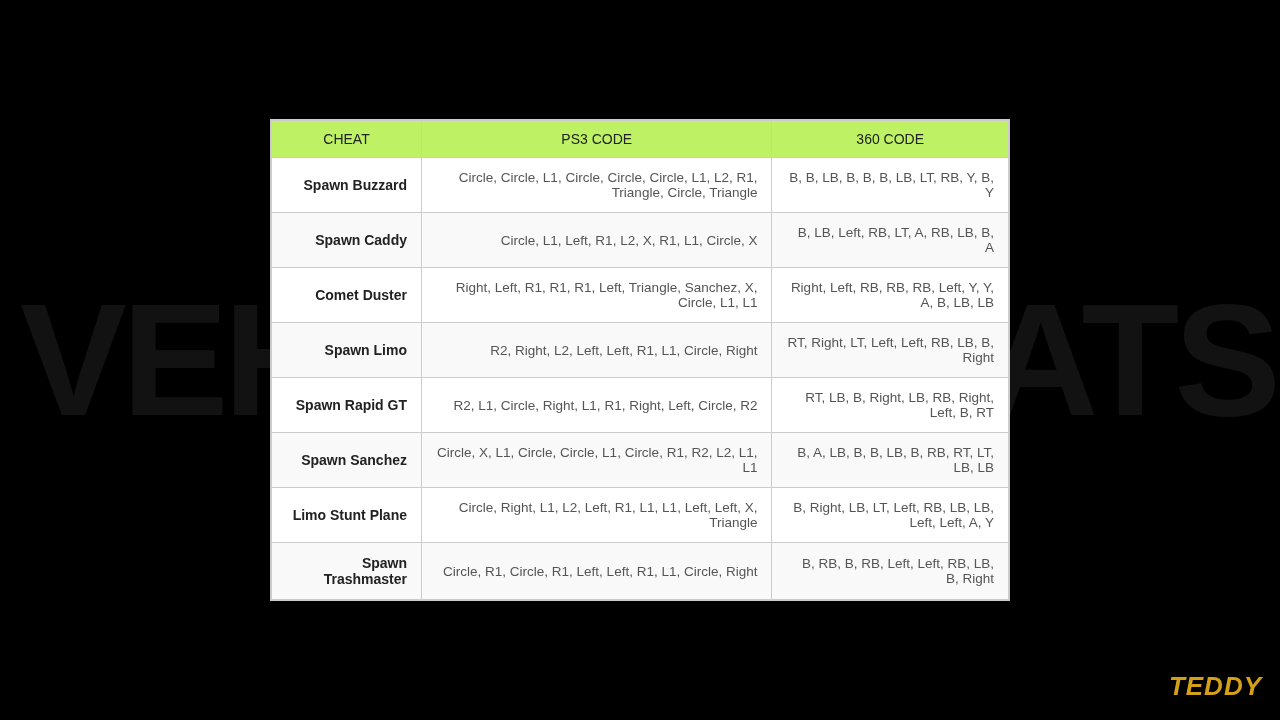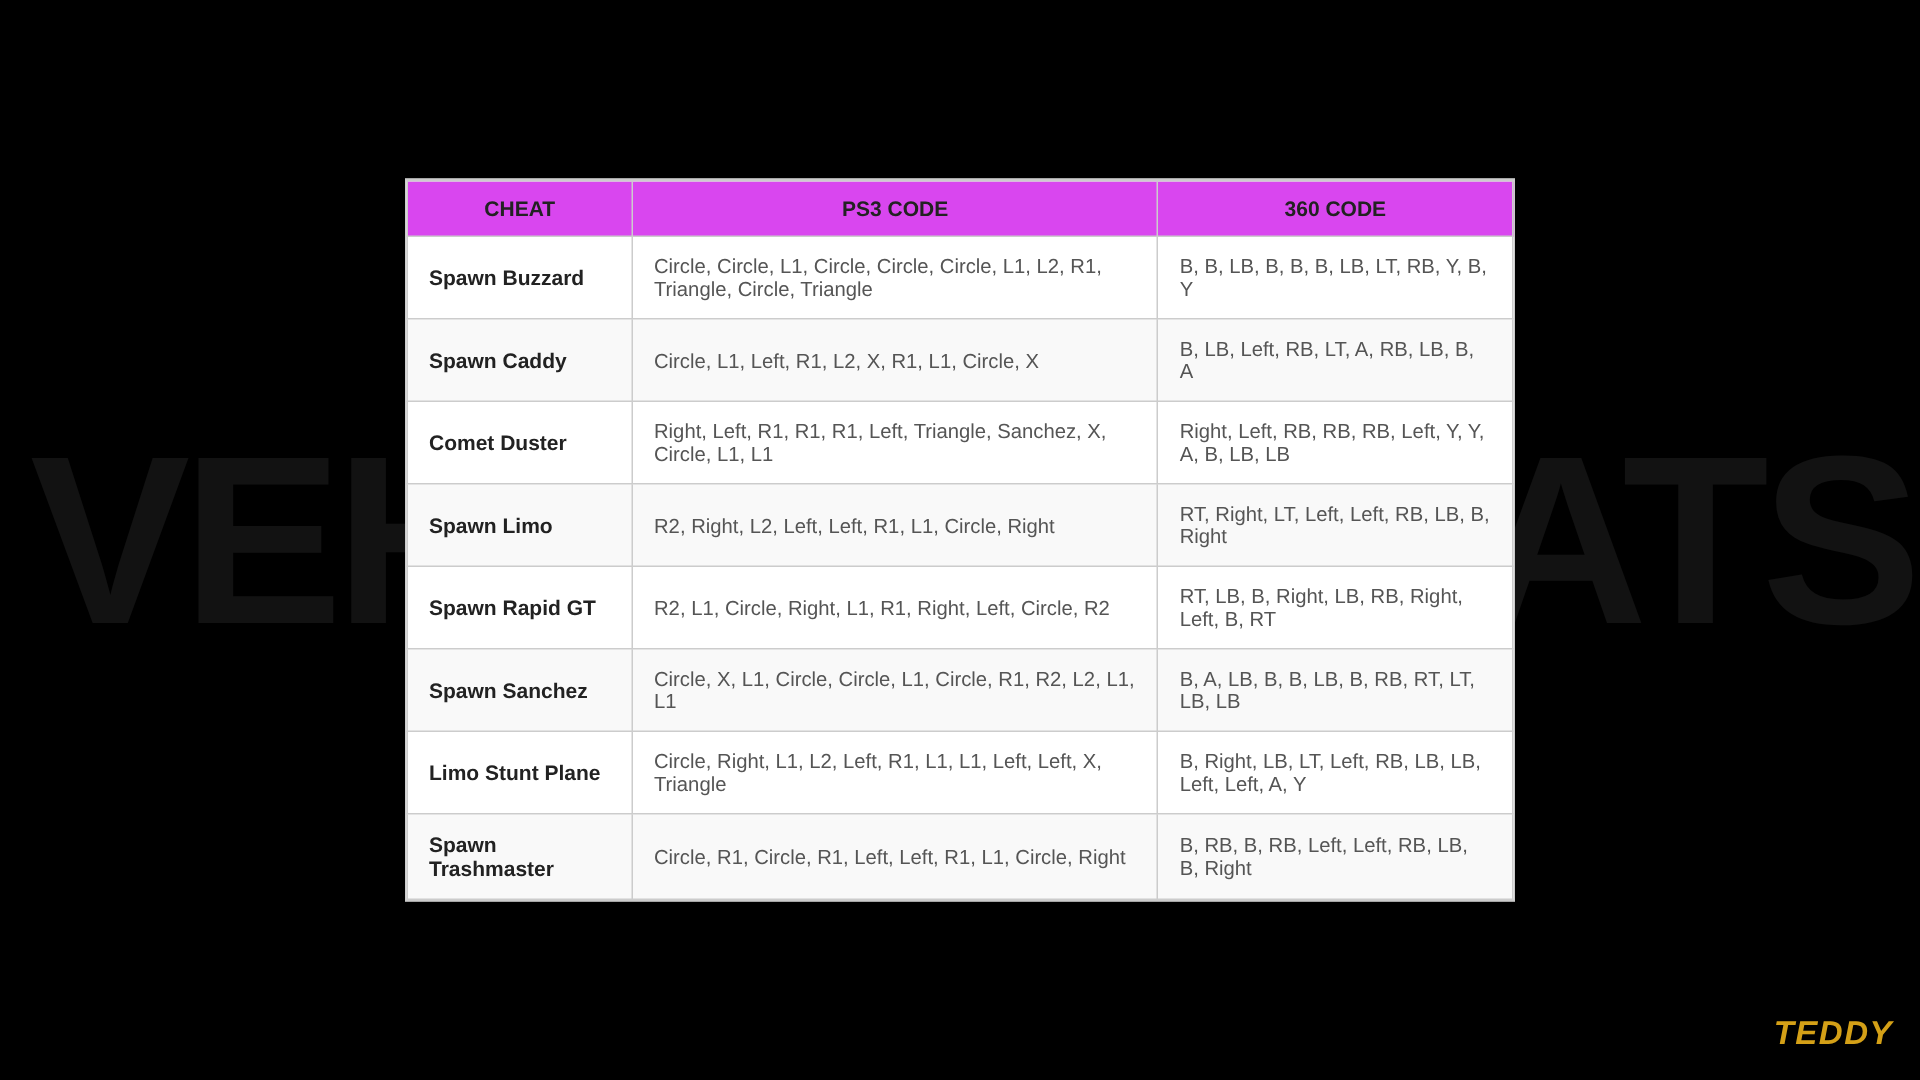--- a/index.html
+++ b/index.html
@@ -40,53 +40,53 @@
       letter-spacing: -5px;
       user-select: none;
       white-space: nowrap;
     }
 
     .teddy-watermark {
       position: absolute;
       bottom: 18px;
       right: 18px;
       color: #d4a017;
-      font-size: 22px;
+      font-size: 26px;
       font-weight: bold;
       font-style: italic;
       letter-spacing: 1px;
     }
 
     .table-container {
       background: #fff;
       border: 1px solid #ccc;
       width: 740px;
       position: relative;
       z-index: 10;
     }
 
     table {
       width: 100%;
       border-collapse: collapse;
     }
 
     thead tr th {
-      background: #d946ef;
+      background: #bef264;
       border: 1px solid #ccc;
       padding: 10px 12px;
       font-size: 14px;
-      font-weight: bold;
+      font-weight: normal;
       text-align: center;
       color: #222;
     }
 
     tbody tr td {
       border: 1px solid #ccc;
       padding: 12px 14px;
-      text-align: left;
+      text-align: right;
       font-size: 13.5px;
       color: #555;
       vertical-align: middle;
     }
 
     tbody tr td:first-child {
       font-weight: bold;
       color: #222;
       font-size: 14px;
       width: 150px;

